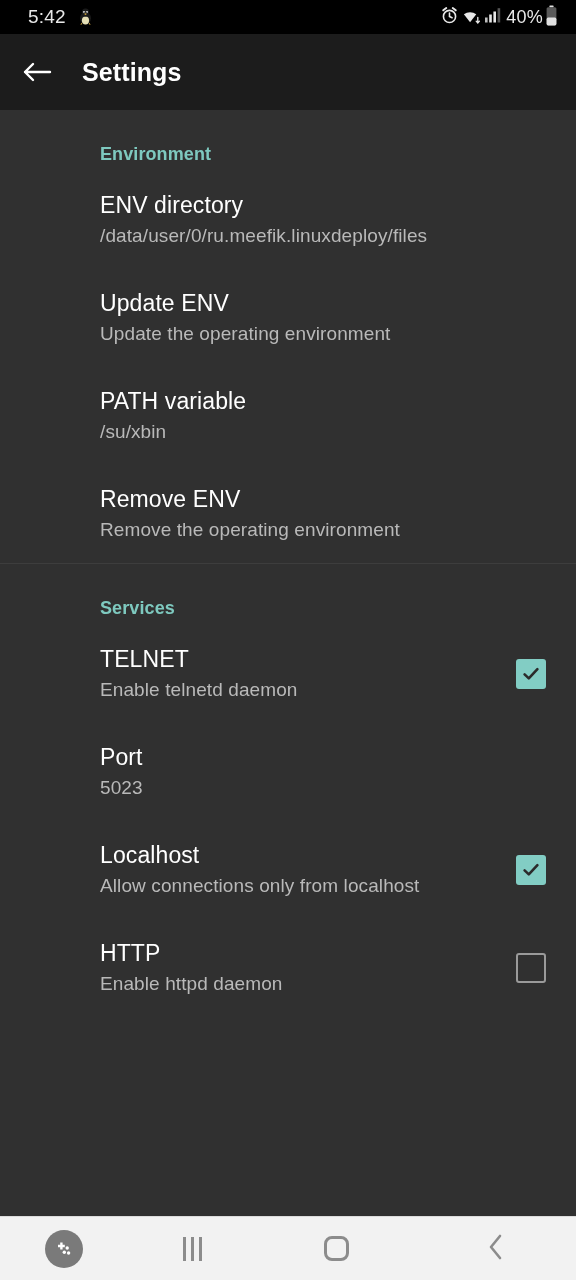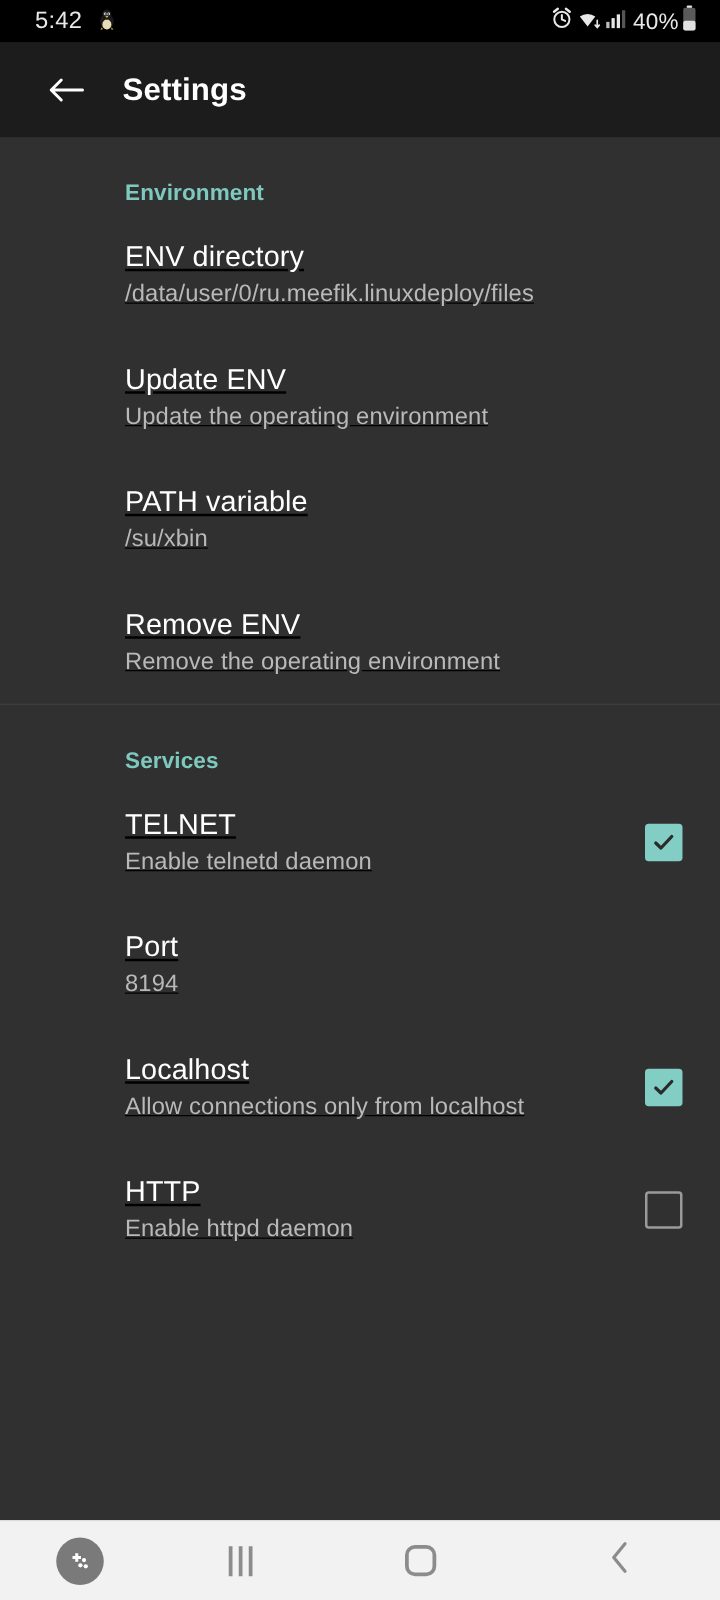--- a/index.html
+++ b/index.html
@@ -55,21 +55,21 @@
     line-height: 1;
     filter: grayscale(0.15);
   }
 
   
   #toolbar {
     height: 76px;
     background: #1c1c1c;
     display: flex;
     align-items: center;
-    padding-left: 36px;
+    padding-left: 20px;
     box-sizing: border-box;
   }
   #back-arrow {
     width: 34px;
     height: 34px;
     display: flex;
     align-items: center;
     justify-content: center;
     cursor: pointer;
   }
@@ -98,21 +98,20 @@
     font-weight: bold;
     padding: 34px 0 6px 100px;
     letter-spacing: 0.1px;
   }
   .pref {
     position: relative;
     padding: 20px 104px 20px 100px;
     box-sizing: border-box;
     min-height: 74px;
     cursor: pointer;
-    text-decoration: underline;
   }
   .pref-title {
     color: #ffffff;
     font-size: 23px;
     line-height: 28px;
     letter-spacing: 0.1px;
   }
   .pref-summary {
     color: #b9b9b9;
     font-size: 19px;
@@ -296,21 +295,21 @@
         <div class="pref-summary">Enable telnetd daemon</div>
         <div class="checkbox checked">
           <svg class="tick" width="20" height="20" viewBox="0 0 20 20" aria-hidden="true">
             <path d="M3.6 10.4 L7.8 14.4 L16.4 5.2" fill="none" stroke="#2b2b2b" stroke-width="2.6" stroke-linecap="round" stroke-linejoin="round"></path>
           </svg>
         </div>
       </div>
 
       <div class="pref">
         <div class="pref-title">Port</div>
-        <div class="pref-summary">8194</div>
+        <div class="pref-summary">5023</div>
       </div>
 
       <div class="pref">
         <div class="pref-title">Localhost</div>
         <div class="pref-summary">Allow connections only from localhost</div>
         <div class="checkbox checked">
           <svg class="tick" width="20" height="20" viewBox="0 0 20 20" aria-hidden="true">
             <path d="M3.6 10.4 L7.8 14.4 L16.4 5.2" fill="none" stroke="#2b2b2b" stroke-width="2.6" stroke-linecap="round" stroke-linejoin="round"></path>
           </svg>
         </div>

